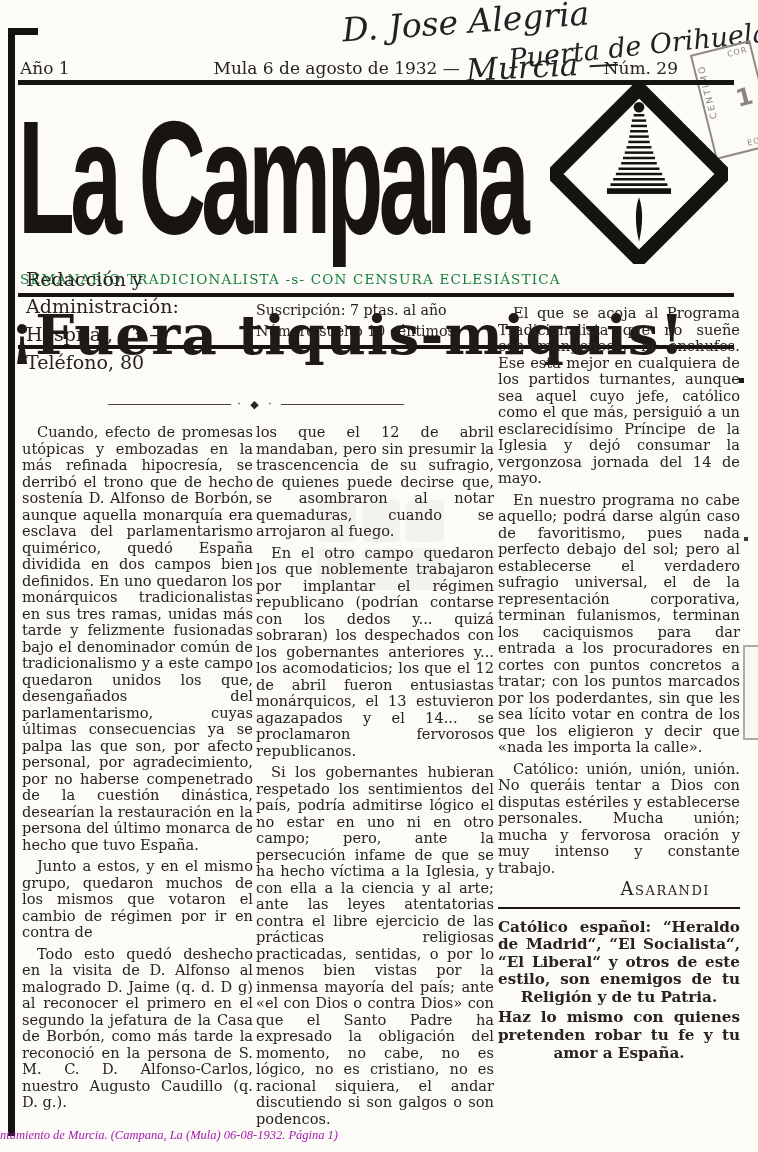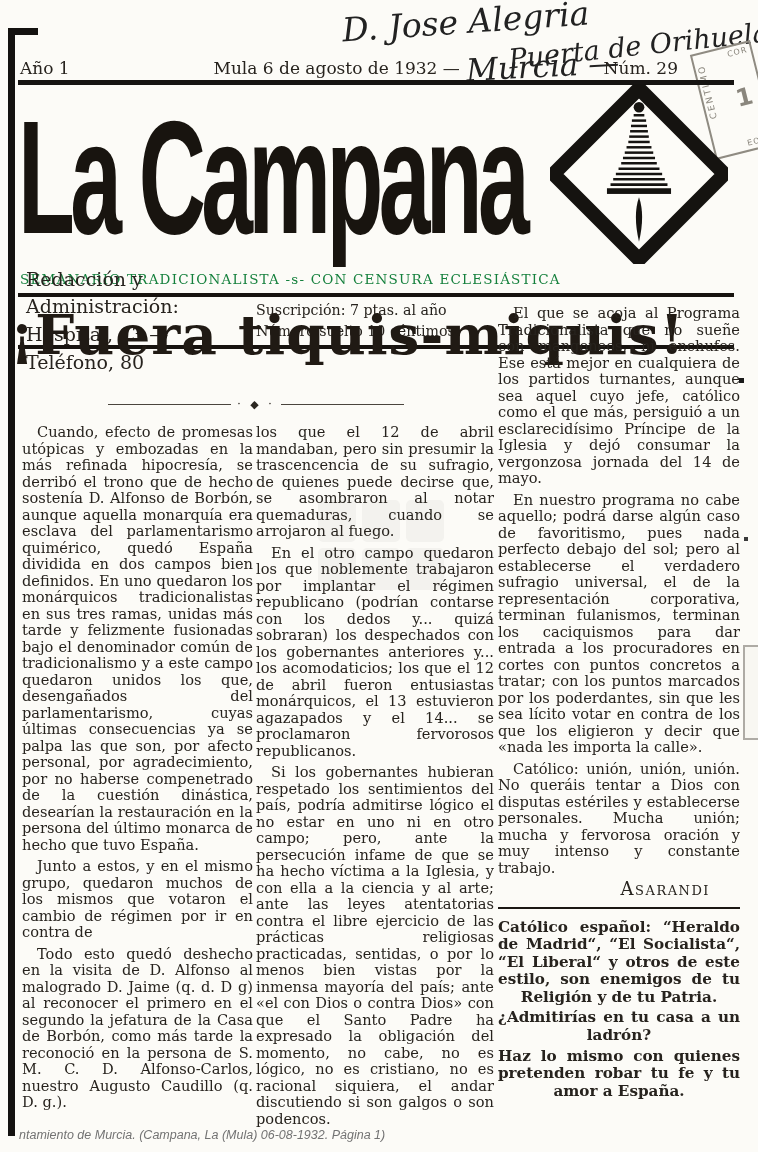--- a/index.html
+++ b/index.html
@@ -73,22 +73,22 @@
       font-family:"DejaVu Sans", sans-serif; }
   .stamp .vword { position:absolute; left:1px; top:10px; writing-mode:vertical-rl;
       transform:rotate(180deg); font-size:9px; letter-spacing:2px; }
   .stamp .tword { position:absolute; top:2px; right:3px; font-size:8px; letter-spacing:1px; }
   .stamp .val   { position:absolute; right:9px; top:38px; font-size:24px; font-weight:bold; }
   .stamp .bword { position:absolute; bottom:2px; right:6px; font-size:8px; letter-spacing:1px; }
   .stamp-frag { position:absolute; right:0; top:645px; width:15px; height:95px;
       border:2px solid #6f6b63; border-right:none; opacity:.55; background:#f6f4ef; }
   
   .footer { position:absolute; left:0px; top:1128px; white-space:nowrap;
-      font-family:Liberation Sans, sans-serif; font-style:italic;
-      font-size:12.5px; color:#737373;padding-left:19px; }
+      font-family:Liberation Serif, serif; font-style:italic;
+      font-size:12.5px; color:#a21caf; }
 </style>
 </head>
 <body>
 
 <div class="page">
 
   <div class="edge-left"></div>
   <div class="edge-stub"></div>
   <div class="ink-dot-a"></div>
   <div class="ink-dot-b"></div>
@@ -176,20 +176,19 @@
   </div>
 
   <div class="col col3">
     <p>El que se acoja al Programa Tradicionalista que no sueñe con mangoneos, ni enchufes. Ese está mejor en cualquiera de los partidos turnantes, aunque sea aquel cuyo jefe, católico como el que más, persiguió a un esclarecidísimo Príncipe de la Iglesia y dejó consumar la vergonzosa jornada del 14 de mayo.</p>
     <p>En nuestro programa no cabe aquello; podrá darse algún caso de favoritismo, pues nada perfecto debajo del sol; pero al establecerse el verdadero sufragio universal, el de la representación corporativa, terminan fulanismos, terminan los caciquismos para dar entrada a los procuradores en cortes con puntos concretos a tratar; con los puntos marcados por los poderdantes, sin que les sea lícito votar en contra de los que los eligieron y decir que «nada les importa la calle».</p>
     <p>Católico: unión, unión, unión. No queráis tentar a Dios con disputas estériles y establecerse personales. Mucha unión; mucha y fervorosa oración y muy intenso y constante trabajo.</p>
     <div class="signature">Asarandi</div>
     <hr class="notice-rule">
     <div class="notice">
       <p>Católico español: “Heraldo de Madrid“, “El Socialista“, “El Liberal“ y otros de este estilo, son enemigos de tu Religión y de tu Patria.</p>
-      <p>¿Admitirías en tu casa a un ladrón?</p>
       <p>Haz lo mismo con quienes pretenden robar tu fe y tu amor a España.</p>
     </div>
   </div>
 
   <div class="footer">ntamiento de Murcia. (Campana, La (Mula) 06-08-1932. Página 1)</div>
 
 </div>
 
 </body></html>

